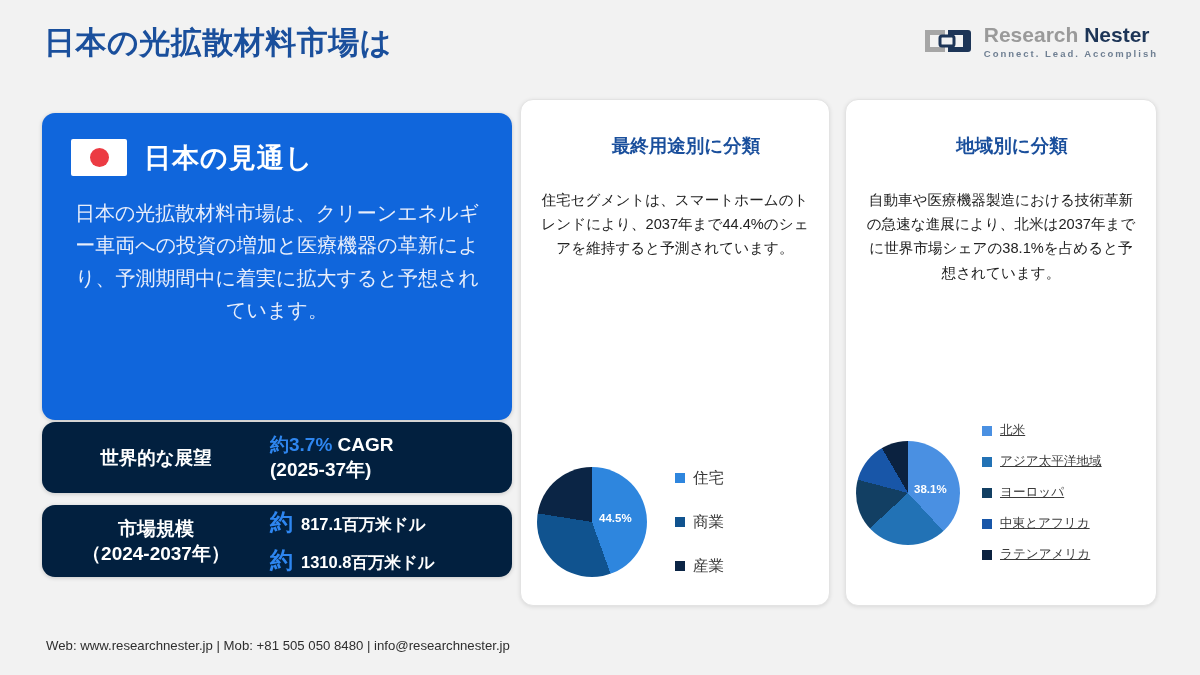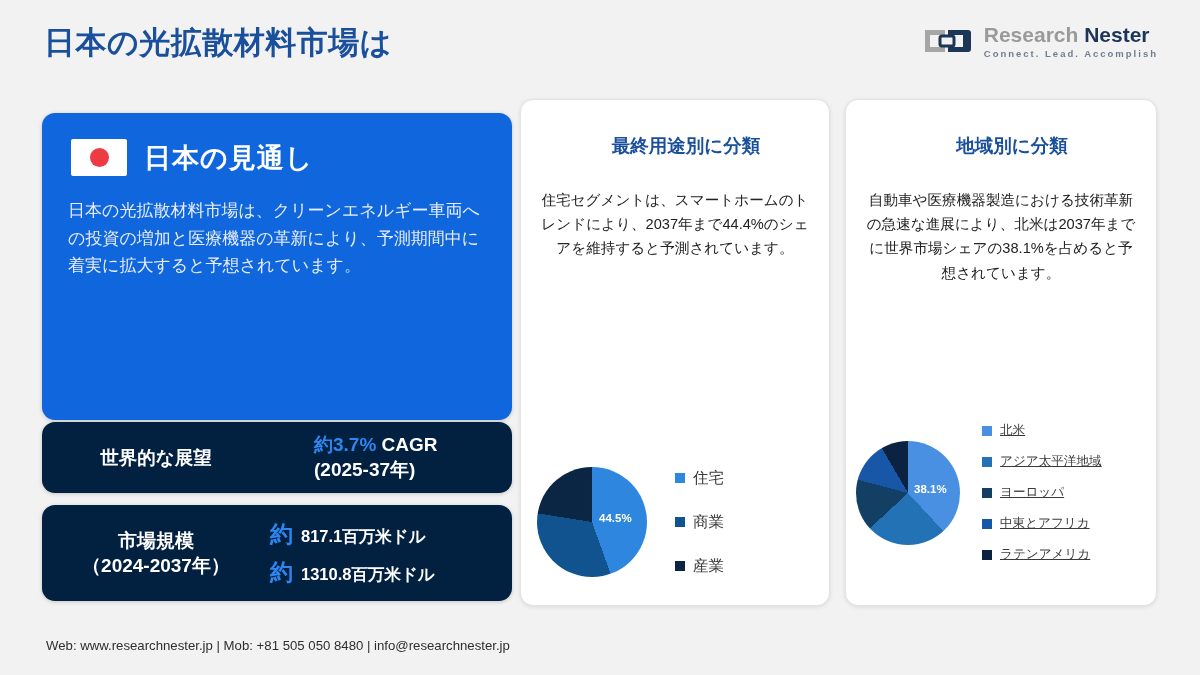--- a/index.html
+++ b/index.html
@@ -84,50 +84,50 @@
   }
   .flag-dot { width: 19px; height: 19px; border-radius: 50%; background: #ec3b43; }
   .japan-title {
     color: #ffffff;
     font-size: 27px;
     font-weight: bold;
     letter-spacing: 1px;
   }
   .japan-body {
     color: #e8eefb;
-    font-size: 17px;
+    font-size: 20px;
     line-height: 1.62;
-    text-align: left;
+    text-align: center;
     margin: 21px 26px 0 26px;
   }
 
   
   #global-card {
     left: 42px; top: 422px;
     width: 470px; height: 71px;
     background: #02203f;
     display: flex;
     align-items: center;
     box-shadow: 0 1px 4px rgba(0,0,0,0.18);
   }
   .gl-label {
     color: #ffffff;
     font-size: 18.5px;
     font-weight: bold;
     width: 228px;
     text-align: center;
     flex: 0 0 auto;
   }
-  .gl-value { color: #ffffff; font-size: 19px; font-weight: bold; line-height: 1.28; margin-left: 44px; }
+  .gl-value { color: #ffffff; font-size: 19px; font-weight: bold; line-height: 1.28; }
   .accent { color: #2e86f0; }
 
   
   #size-card {
     left: 42px; top: 505px;
-    width: 470px; height: 96px;
+    width: 470px; height: 72px;
     background: #02203f;
     display: flex;
     align-items: center;
     box-shadow: 0 1px 4px rgba(0,0,0,0.18);
   }
   .sz-label {
     color: #ffffff;
     font-size: 19px;
     font-weight: bold;
     width: 228px;

